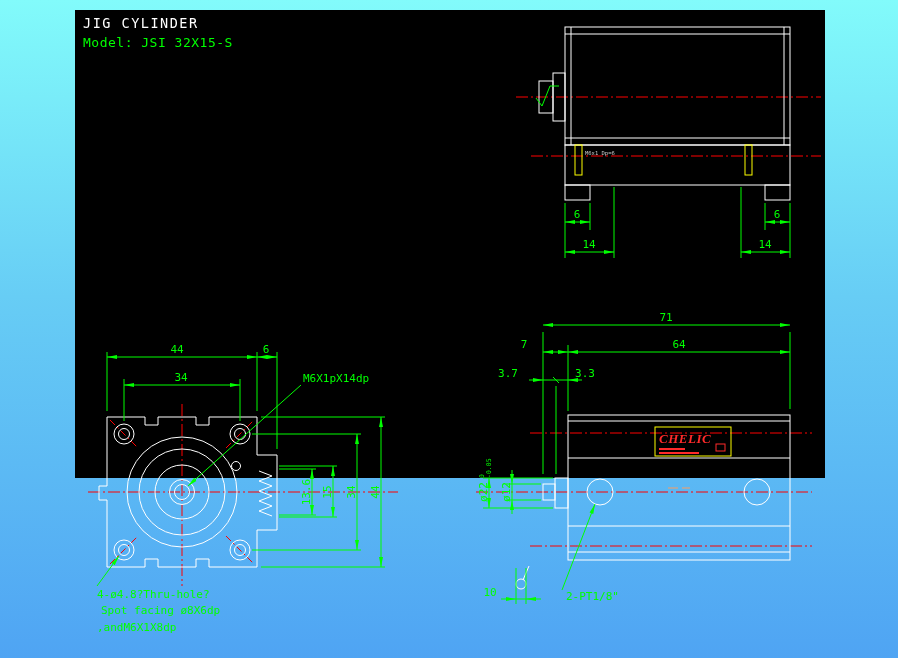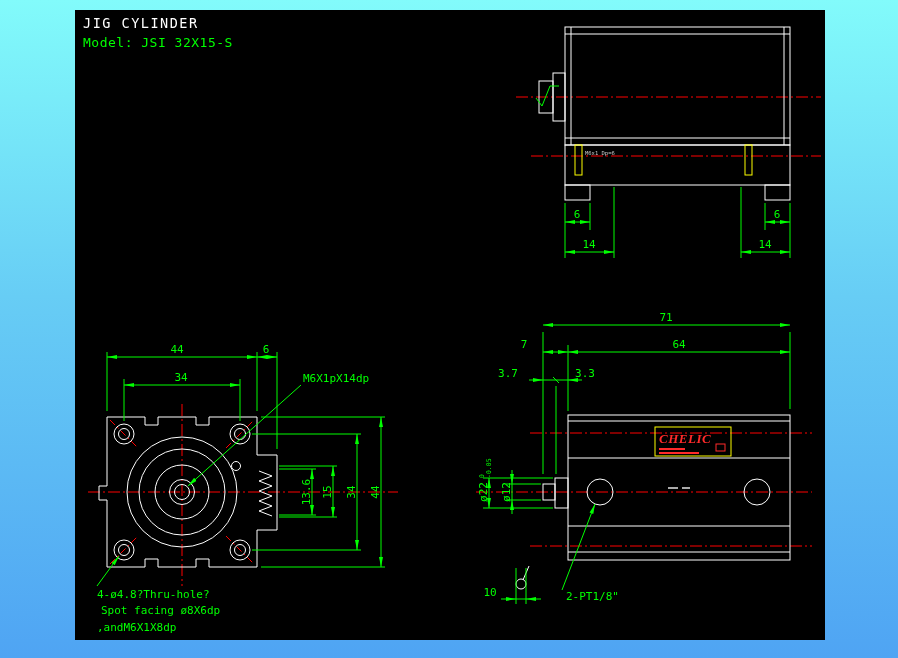--- a/index.html
+++ b/index.html
@@ -1,21 +1,21 @@
 <!DOCTYPE html>
 <html><head>
 <meta charset="utf-8">
 <style>
   html,body{margin:0;padding:0;}
   body{
     width:898px;height:658px;position:relative;overflow:hidden;
     background:linear-gradient(180deg,#82fbfb 0%,#67cdf5 45%,#4fa4f3 100%);
     font-family:"DejaVu Sans Mono",monospace;
   }
-  .canvas{position:absolute;left:75px;top:10px;width:750px;height:630px;background:#000;}
+  .canvas{position:absolute;left:75px;top:10px;width:750px;height:468px;background:#000;}
   svg{display:block;}
   .w{stroke:#ffffff;fill:none;stroke-width:1;}
   .y{stroke:#ffff00;fill:none;stroke-width:1;}
   .r{stroke:#ff0000;fill:none;stroke-width:1;stroke-dasharray:12 3 2 3;}
   .r2{stroke-dasharray:7 3 2 3;}
   .g{stroke:#00ff00;fill:none;stroke-width:1;}
   text{font-family:"DejaVu Sans Mono",monospace;}
   .tg{fill:#00ff00;font-size:11px;stroke:none;}
   .tgs{fill:#00ff00;font-size:6.5px;stroke:none;}
   .tw{fill:#ffffff;font-size:13.5px;letter-spacing:1.5px;stroke:none;}

